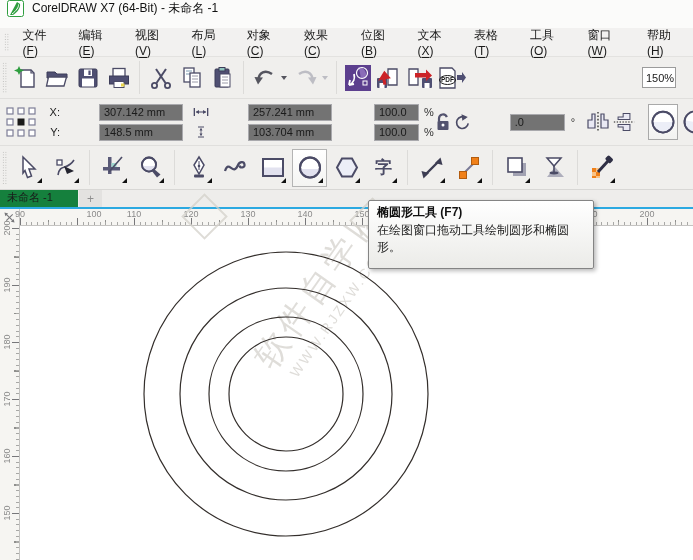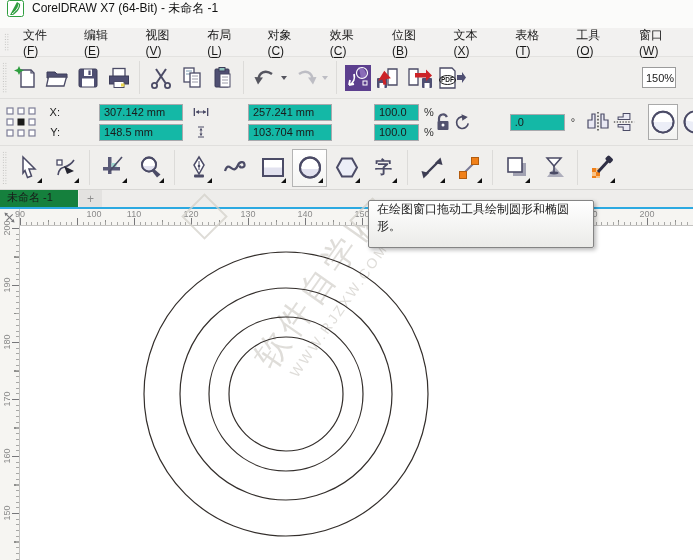--- a/index.html
+++ b/index.html
@@ -29,21 +29,21 @@
   .dd { width:0; height:0; border-left:3.5px solid transparent; border-right:3.5px solid transparent; border-top:4px solid #55555f; margin:0 3px 0 1px; }
   .dd.dim { border-top-color:#bdbdc4; }
   .zoom-combo { margin-left:auto; margin-right:17px; width:34px; height:21px; border:1px solid #9b9b9b; background:#fff; font-size:11px; display:flex; align-items:center; padding-left:3px; overflow:hidden; }
 
   
   .propbar { height:47px; background:#f0efed; display:flex; align-items:center; border-bottom:1px solid #e0dfdd; }
   .pgroup { display:flex; align-items:center; }
   .stack { display:flex; flex-direction:column; justify-content:center; gap:3px; }
   .frow { display:flex; align-items:center; gap:3px; height:17px; }
   .flabel { font-size:11px; width:13px; text-align:right; color:#222; }
-  .field { height:17px; border:1px solid #a9a9ad; background:#14b8a6; font-size:11px; display:flex; align-items:center; padding-left:4px;margin-left:36px; }
+  .field { height:17px; border:1px solid #a9a9ad; background:#737373; font-size:11px; display:flex; align-items:center; padding-left:4px;margin-left:36px; }
   .field.w84 { width:84px; } .field.w45 { width:45px; } .field.w55 { width:55px; }
   .unit { font-size:11px; color:#333; margin-left:2px; }
   .picon { display:flex; align-items:center; justify-content:center; }
   .shape-mode { width:36px; height:36px; display:flex; align-items:center; justify-content:center; margin:0 1px; border:1px solid transparent; }
   .shape-mode.active { border:1px solid #a9a9a9; background:linear-gradient(#ffffff,#f2f2f0); }
 
   
   .toolbox { height:44px; background:#f0efed; display:flex; align-items:center; border-bottom:1px solid #d8d7d5; }
   .tool { position:relative; width:35px; height:38px; display:flex; align-items:center; justify-content:center; margin:0 1px; border:1px solid transparent; }
   .tool.active { border:1px solid #b4b4b4; background:linear-gradient(#ffffff,#f4f4f2); }
@@ -115,20 +115,21 @@
         <span class="menu-item">编辑(<u>E</u>)</span>
         <span class="menu-item">视图(<u>V</u>)</span>
         <span class="menu-item">布局(<u>L</u>)</span>
         <span class="menu-item">对象(<u>C</u>)</span>
         <span class="menu-item">效果(<u>C</u>)</span>
         <span class="menu-item">位图(<u>B</u>)</span>
         <span class="menu-item">文本(<u>X</u>)</span>
         <span class="menu-item">表格(<u>T</u>)</span>
         <span class="menu-item">工具(<u>O</u>)</span>
         <span class="menu-item">窗口(<u>W</u>)</span>
+        <span class="menu-item">帮助(<u>H</u>)</span>
       </span>
   </div>
 
   <div class="toolbar">
     <div class="grip"></div>
     <div class="tbtn">
       <svg width="26" height="26" viewBox="0 0 26 26">
         <path d="M8 5 h10 l3 3 v14 h-13 z" fill="#fff" stroke="#4b4b66" stroke-width="1.4"></path>
         <path d="M18 5 v3 h3" fill="none" stroke="#4b4b66" stroke-width="1.2"></path>
         <path d="M6 1 l1.4 3.1 L11 5.5 L7.4 6.9 L6 10 L4.6 6.9 L1 5.5 L4.6 4.1 Z" fill="#2f9e3f"></path>
@@ -565,16 +566,17 @@
           <circle cx="266" cy="168" r="77" fill="none" stroke="#332e2b" stroke-width="1.2"></circle>
           <circle cx="266" cy="168" r="57" fill="none" stroke="#332e2b" stroke-width="1.2"></circle>
         </svg>
     </div>
   </div>
 
   <div class="wm-diamond" style="left:188px; top:200px;"></div>
   <div class="wm-diamond" style="left:356px; top:204px;"></div>
 
   <div class="tooltip">
+    <div class="tt-title">椭圆形工具 (F7)</div>
     <div class="tt-desc">在绘图窗口拖动工具绘制圆形和椭圆形。</div>
   </div>
 
 </div>
 
 </body></html>

